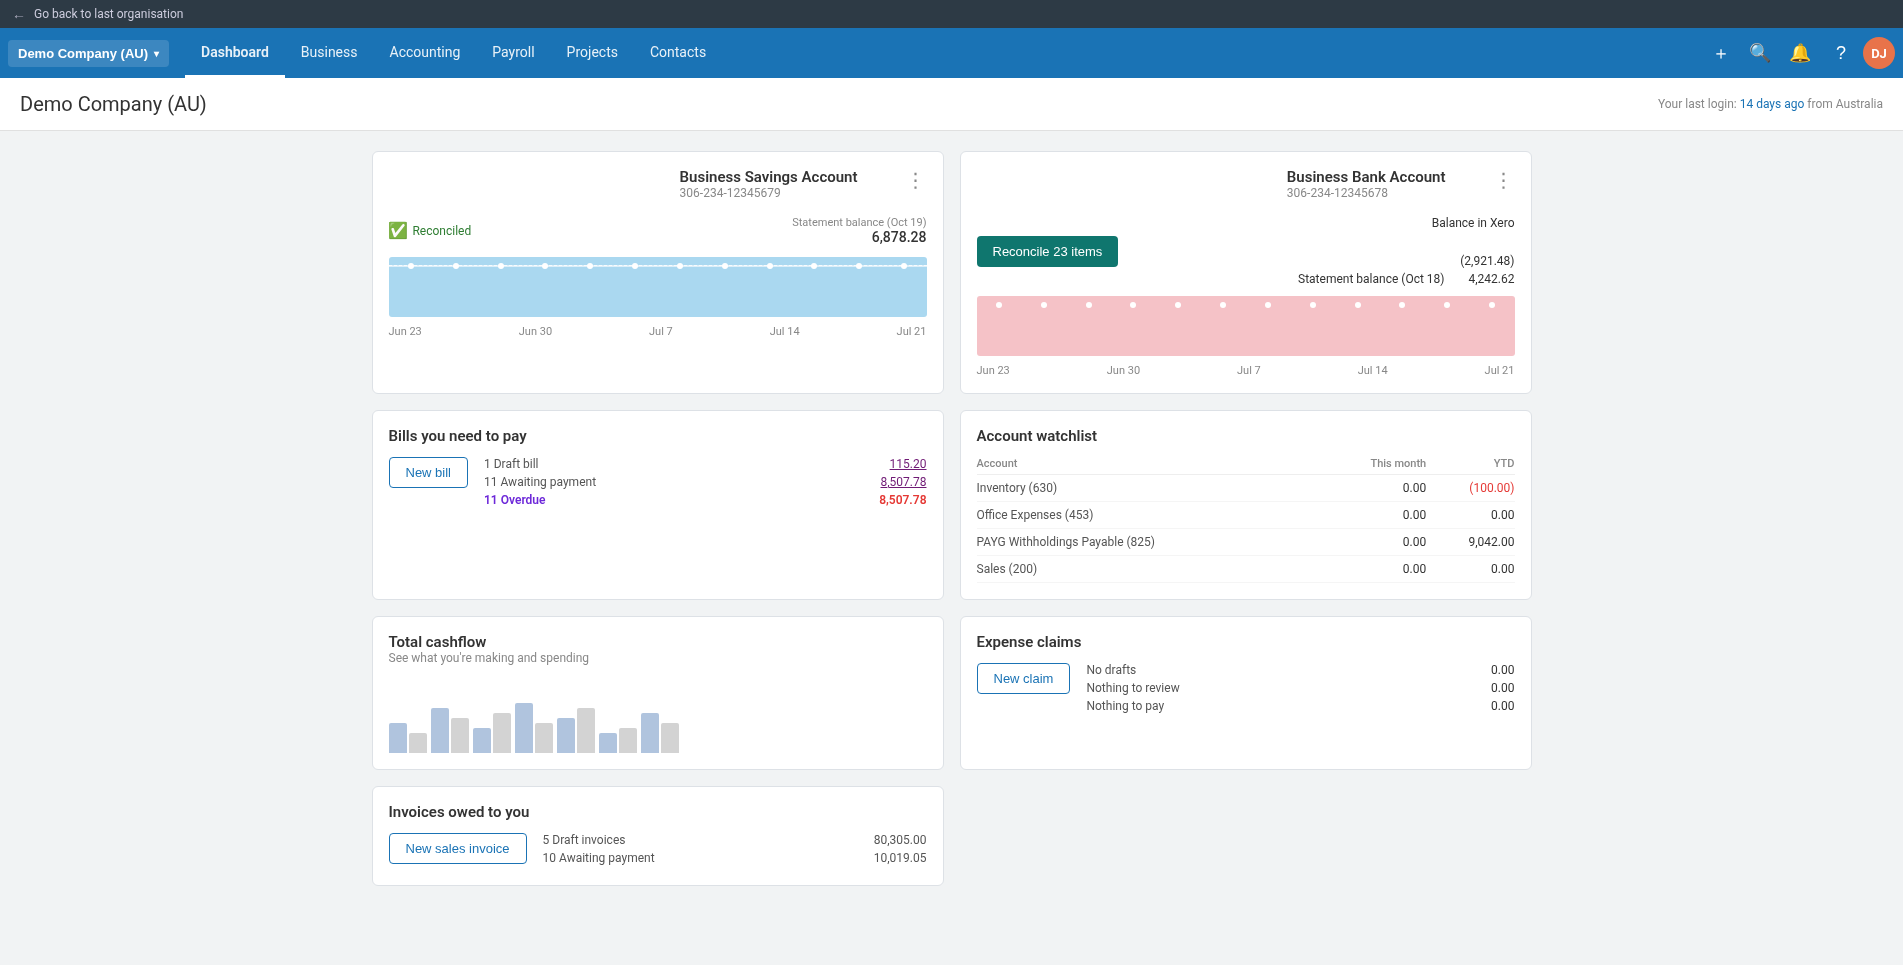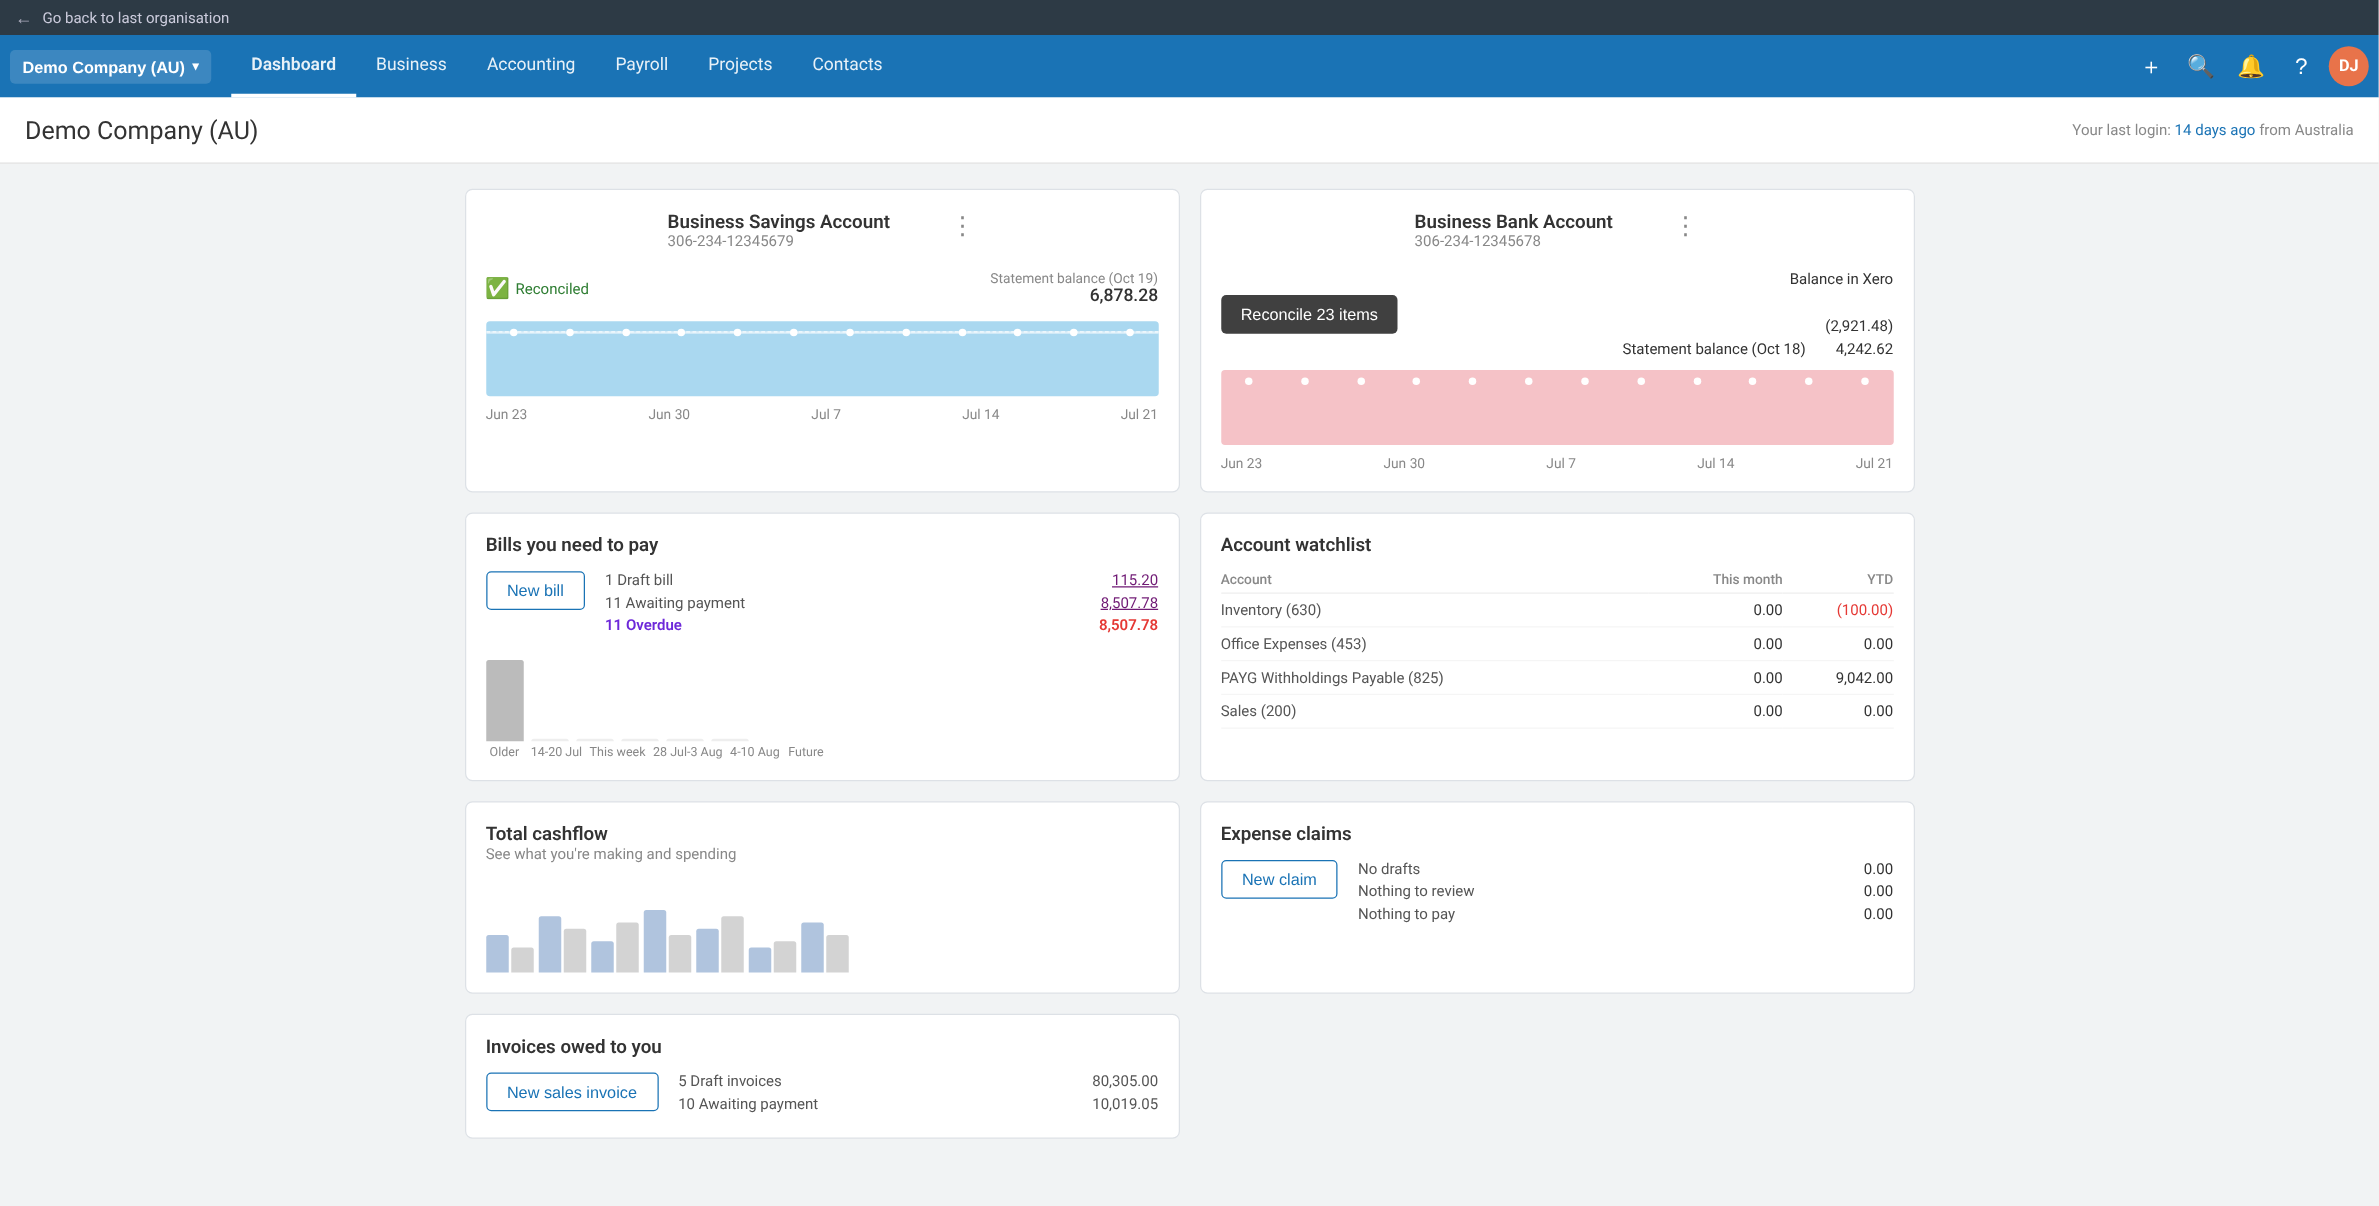--- a/index.html
+++ b/index.html
@@ -25,38 +25,38 @@
     .page-header { background: #fff; padding: 14px 20px; display: flex; align-items: center; justify-content: space-between; border-bottom: 1px solid #e0e0e0; }
     .page-title { font-size: 20px; font-weight: 400; color: #333; }
     .last-login { font-size: 12px; color: #888; }
     .last-login a { color: #1a73b5; text-decoration: none; }
 
     
     .main { padding: 20px; display: grid; grid-template-columns: 1fr 1fr; gap: 16px; max-width: 1200px; margin: 0 auto; }
 
     
     .card { background: #fff; border-radius: 6px; border: 1px solid #dde1e6; padding: 16px; }
-    .card-header { display: flex; justify-content: center; align-items: flex-start; margin-bottom: 4px; gap: 48px; }
+    .card-header { display: flex; justify-content: flex-end; align-items: flex-start; margin-bottom: 4px; gap: 48px; }
     .card-title { font-size: 15px; font-weight: 600; color: #333; }
     .card-subtitle { font-size: 12px; color: #888; margin-bottom: 12px; }
     .menu-dots { cursor: pointer; color: #888; font-size: 20px; letter-spacing: 1px; }
 
     
     .reconciled-row { display: flex; align-items: center; gap: 8px; margin-bottom: 12px; }
     .reconciled-badge { display: flex; align-items: center; gap: 4px; color: #2e7d32; font-size: 12px; }
     .reconciled-check { color: #43a047; font-size: 16px; }
     .chart-area { height: 60px; background: #aad8f0; border-radius: 3px; margin: 8px 0; position: relative; overflow: hidden; }
     .chart-line { position: absolute; top: 8px; left: 0; right: 0; height: 2px; background: rgba(255,255,255,0.6); border-top: 1px dashed rgba(255,255,255,0.8); }
     .chart-dots { position: absolute; top: 6px; left: 0; right: 0; display: flex; justify-content: space-around; }
     .chart-dot { width: 6px; height: 6px; background: #fff; border-radius: 50%; }
     .chart-labels { display: flex; justify-content: space-between; font-size: 11px; color: #888; margin-top: 4px; }
     .chart-area-pink { background: #f5c2c7; }
 
     
-    .btn-reconcile { background: #404040; color: #fff; border: none; border-radius: 4px; padding: 8px 16px; font-size: 13px; cursor: pointer; }
+    .btn-reconcile { background: #0f766e; color: #fff; border: none; border-radius: 4px; padding: 8px 16px; font-size: 13px; cursor: pointer; }
     .bank-right { text-align: right; }
     .reconcile-area { display: flex; align-items: center; justify-content: space-between; margin-bottom: 10px; }
 
     
     .bills-content { display: flex; gap: 16px; }
     .bills-left { display: flex; flex-direction: column; gap: 8px; }
     .btn-outline { background: #fff; color: #1a73b5; border: 1px solid #1a73b5; border-radius: 4px; padding: 7px 16px; font-size: 13px; cursor: pointer; }
     .bills-right { flex: 1; }
     .bills-row { display: flex; justify-content: space-between; font-size: 12px; margin-bottom: 4px; }
     .bills-label { color: #555; }
@@ -238,38 +238,20 @@
         <div class="bills-row">
           <span class="bills-label">11 Awaiting payment</span>
           <span class="bills-amount">8,507.78</span>
         </div>
         <div class="bills-row">
           <span class="bills-overdue">11 Overdue</span>
           <span class="bills-amount-red">8,507.78</span>
         </div>
       </div>
     </div>
-    <div class="bar-chart-container">
-      <div class="bar-chart">
-        <div class="bar" style="height:65px;"></div>
-        <div class="bar" style="height:2px;background:#eee;"></div>
-        <div class="bar" style="height:2px;background:#eee;"></div>
-        <div class="bar" style="height:2px;background:#eee;"></div>
-        <div class="bar" style="height:2px;background:#eee;"></div>
-        <div class="bar" style="height:2px;background:#eee;"></div>
-      </div>
-      <div class="bar-labels">
-        <span class="bar-label">Older</span>
-        <span class="bar-label">14-20 Jul</span>
-        <span class="bar-label">This week</span>
-        <span class="bar-label">28 Jul-3 Aug</span>
-        <span class="bar-label">4-10 Aug</span>
-        <span class="bar-label">Future</span>
-      </div>
-    </div>
   </div>
 
   <div class="card">
     <div class="card-title" style="margin-bottom:8px;">Account watchlist</div>
     <table class="watchlist-table">
       <thead>
         <tr>
           <th>Account</th>
           <th>This month</th>
           <th>YTD</th>

